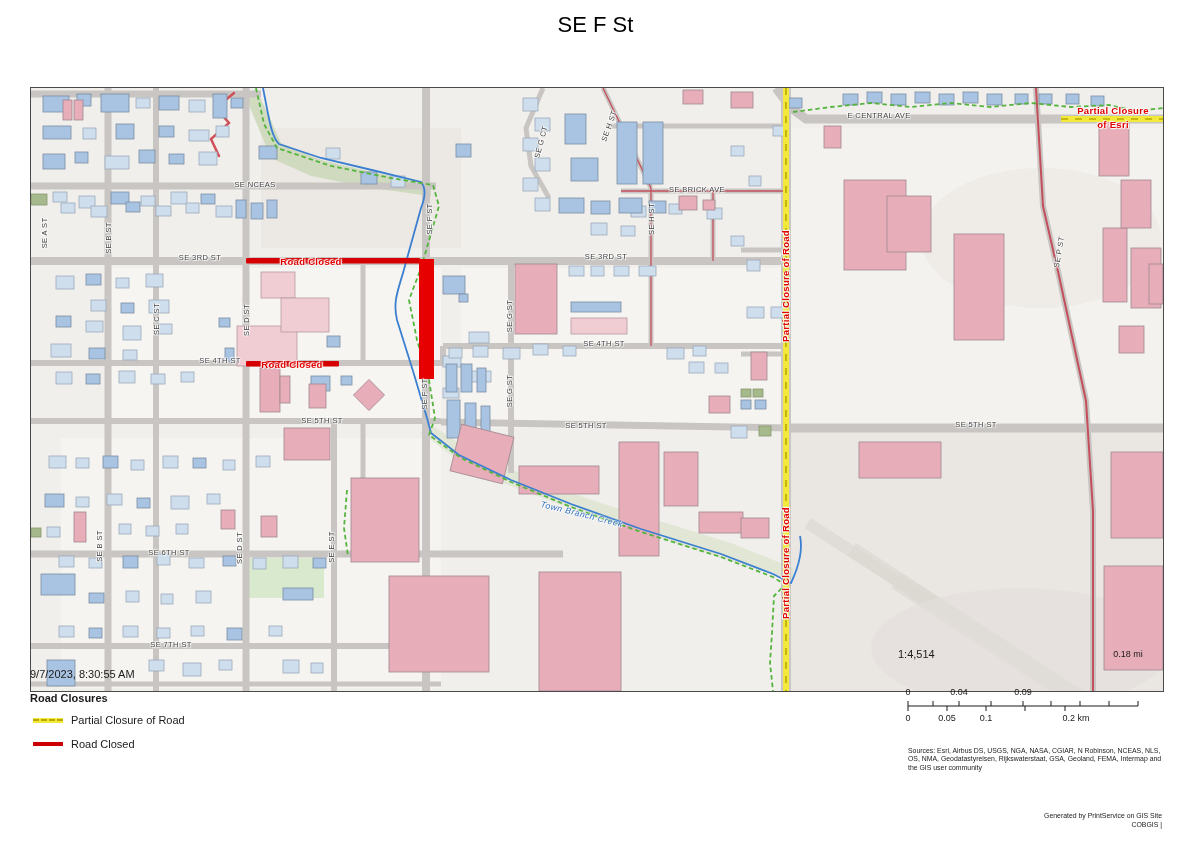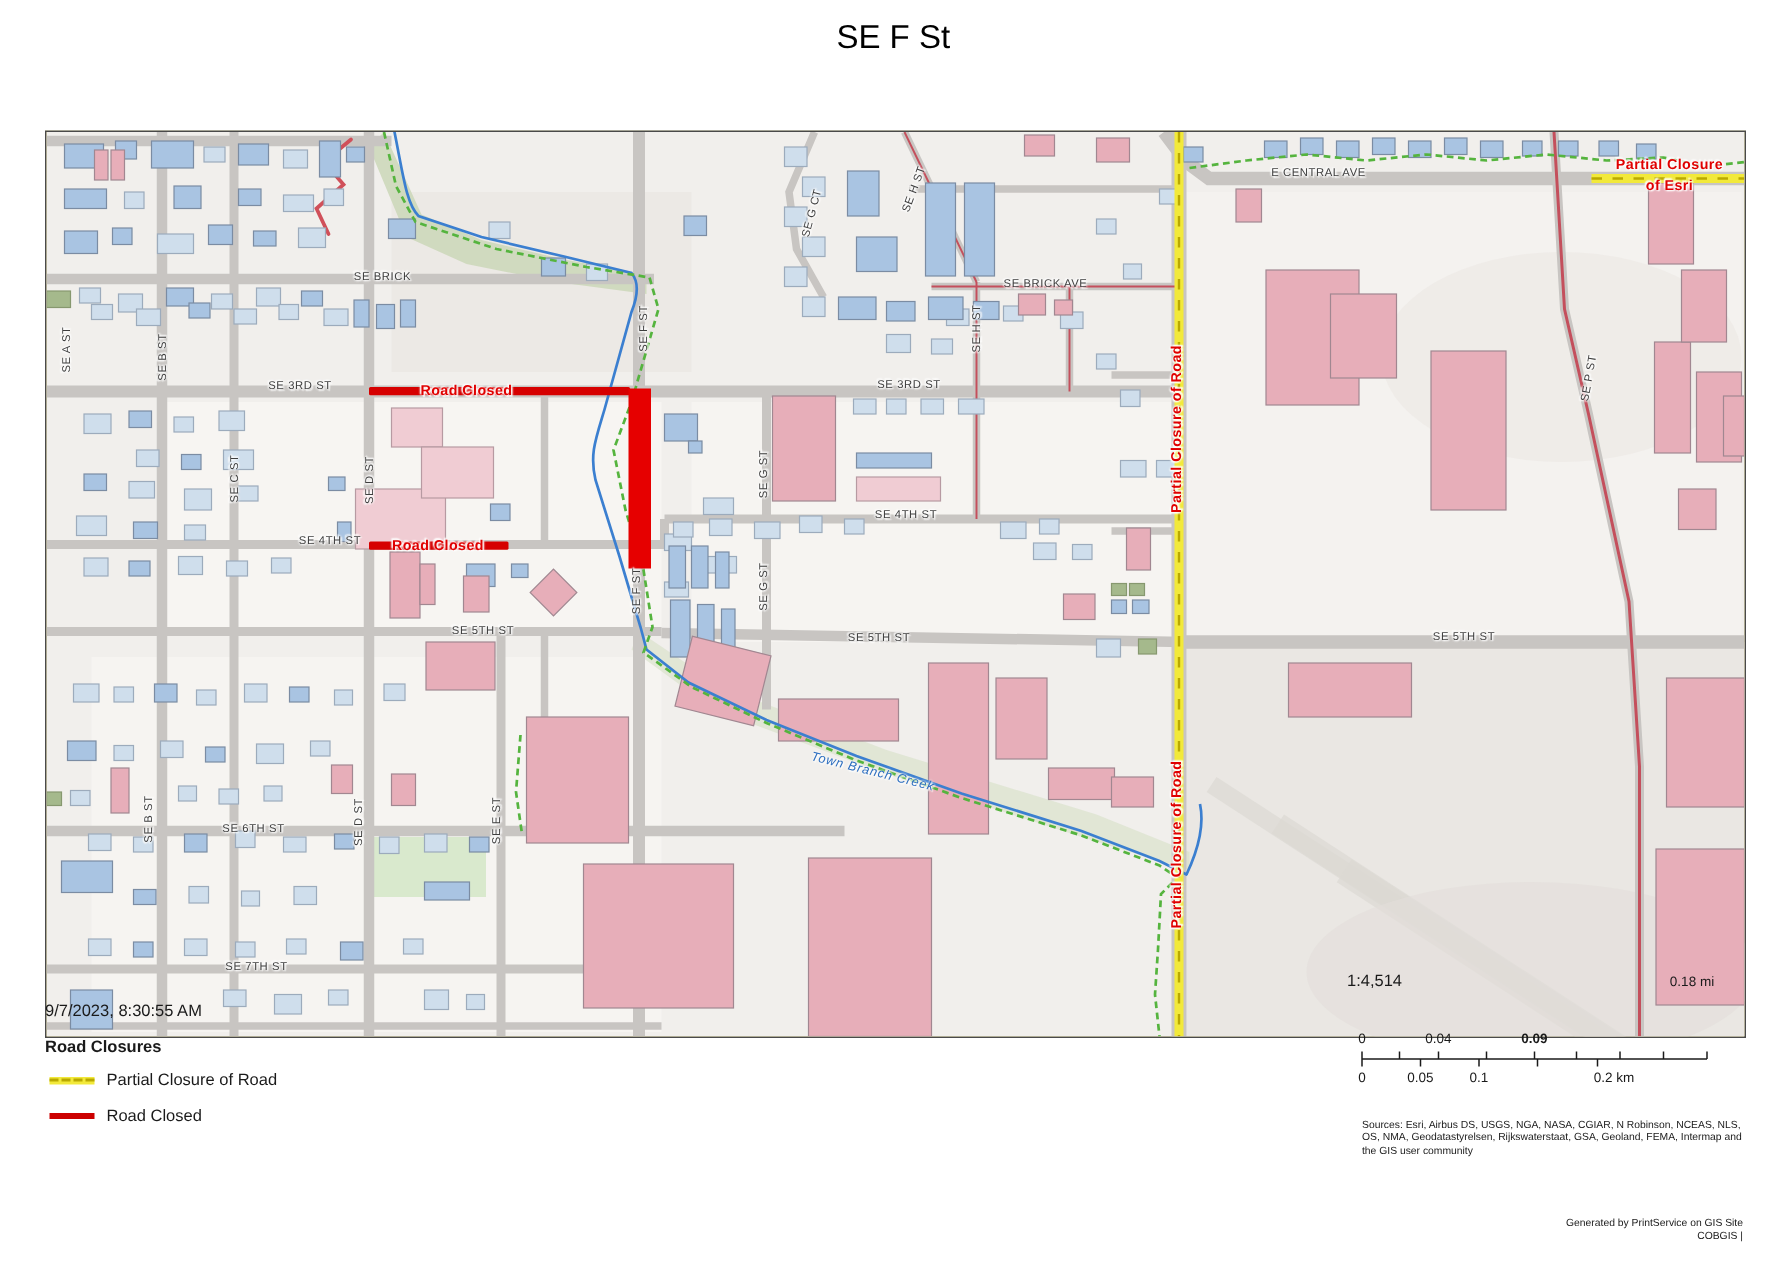--- a/index.html
+++ b/index.html
@@ -321,21 +321,21 @@
         <path d="M755,0 V603" stroke="#f2e93a" stroke-width="6" fill="none"></path>
         <path d="M755,0 V603" stroke="#baa900" stroke-width="1.6" fill="none" stroke-dasharray="7 7"></path>
         <path d="M1030,31 H1132" stroke="#f2e93a" stroke-width="6" fill="none"></path>
         <path d="M1030,31 H1132" stroke="#baa900" stroke-width="1.6" fill="none" stroke-dasharray="7 7"></path>
         <rect x="215" y="170" width="174" height="5.5" fill="#d60000" rx="1"></rect>
         <rect x="215" y="273" width="93" height="5.5" fill="#d60000" rx="1"></rect>
         <rect x="388" y="171" width="15" height="120" fill="#e60000"></rect>
       </svg>
     <div id="labels">
         <div class="slabel" style="left: 848px; top: 27px; transform: translate(-50%, -50%) rotate(0deg);">E CENTRAL AVE</div>
-        <div class="slabel" style="left: 224px; top: 96px; transform: translate(-50%, -50%) rotate(0deg);">SE BRICK</div>
+        <div class="slabel" style="left: 224px; top: 96px; transform: translate(-50%, -50%) rotate(0deg);">SE NCEAS</div>
         <div class="slabel" style="left: 666px; top: 101px; transform: translate(-50%, -50%) rotate(0deg);">SE BRICK AVE</div>
         <div class="slabel" style="left: 169px; top: 169px; transform: translate(-50%, -50%) rotate(0deg);">SE 3RD ST</div>
         <div class="slabel" style="left: 575px; top: 168px; transform: translate(-50%, -50%) rotate(0deg);">SE 3RD ST</div>
         <div class="slabel" style="left: 189px; top: 272px; transform: translate(-50%, -50%) rotate(0deg);">SE 4TH ST</div>
         <div class="slabel" style="left: 573px; top: 255px; transform: translate(-50%, -50%) rotate(0deg);">SE 4TH ST</div>
         <div class="slabel" style="left: 291px; top: 332px; transform: translate(-50%, -50%) rotate(0deg);">SE 5TH ST</div>
         <div class="slabel" style="left: 555px; top: 337px; transform: translate(-50%, -50%) rotate(0deg);">SE 5TH ST</div>
         <div class="slabel" style="left: 945px; top: 336px; transform: translate(-50%, -50%) rotate(0deg);">SE 5TH ST</div>
         <div class="slabel" style="left: 138px; top: 464px; transform: translate(-50%, -50%) rotate(0deg);">SE 6TH ST</div>
         <div class="slabel" style="left: 140px; top: 556px; transform: translate(-50%, -50%) rotate(0deg);">SE 7TH ST</div>
@@ -397,19 +397,19 @@
 <div class="legend-row" style="left: 33px; top: 714px;">
       <div class="sw sw-yellow"></div>
       <span class="legend-label">Partial Closure of Road</span>
     </div>
     <div class="legend-row" style="left: 33px; top: 738px;">
       <div class="sw sw-red"></div>
       <span class="legend-label">Road Closed</span>
     </div>
     <div class="scale-num" style="left: 908px; top: 687px;">0</div>
     <div class="scale-num" style="left: 959px; top: 687px;">0.04</div>
-    <div class="scale-num" style="left: 1023px; top: 687px; font-weight: bold;">0.09</div>
+    <div class="scale-num" style="left: 1023px; top: 687px;">0.09</div>
     <div class="scale-num" style="left: 1128px; top: 649px;">0.18 mi</div>
     <div class="scale-num" style="left: 908px; top: 713px;">0</div>
     <div class="scale-num" style="left: 947px; top: 713px;">0.05</div>
     <div class="scale-num" style="left: 986px; top: 713px;">0.1</div>
     <div class="scale-num" style="left: 1076px; top: 713px;">0.2 km</div>
   </div>
 
 </body></html>

